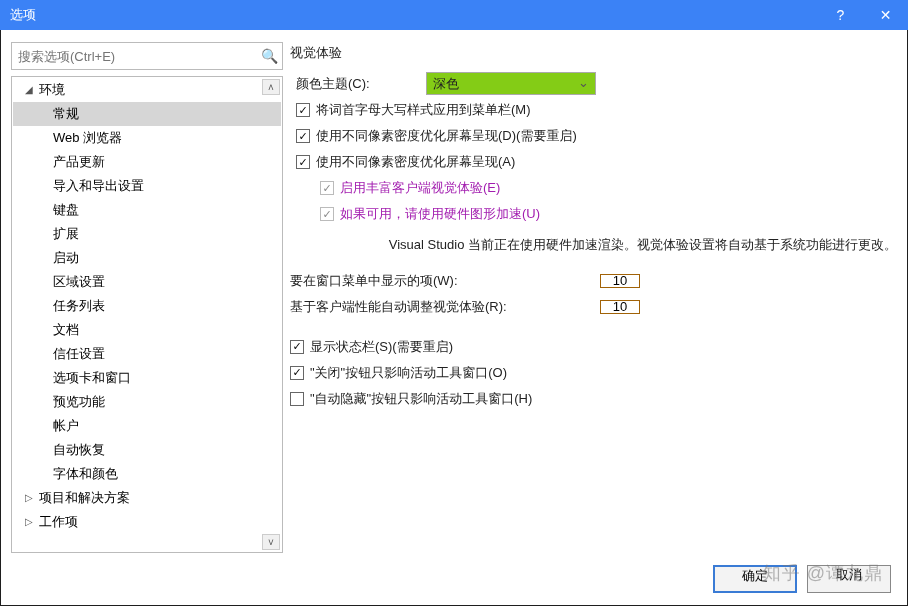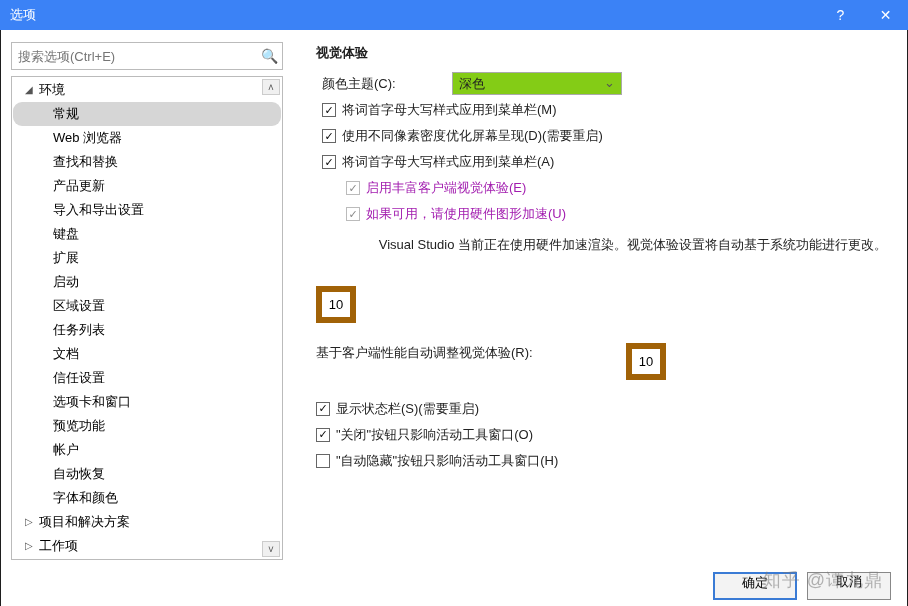--- a/index.html
+++ b/index.html
@@ -42,22 +42,22 @@
     flex: 1;
     background: #fff;
     margin: 1px;
     margin-top: 0;
     display: flex;
     flex-direction: column;
   }
   .body-area {
     flex: 1;
     display: flex;
-    padding: 12px 12px 0 10px;
-    gap: 33px;
+    padding: 12px 2px 0 10px;
+    gap: 7px;
   }
   .left-col {
     width: 272px;
     display: flex;
     flex-direction: column;
     gap: 6px;
   }
   .search-box {
     position: relative;
     border: 1px solid #bbb;
@@ -91,21 +91,21 @@
   .tree-inner { padding: 1px; }
   .tree-item {
     padding: 2px 4px 2px 28px;
     line-height: 20px;
     cursor: pointer;
     white-space: nowrap;
   }
   .tree-item.top { padding-left: 12px; font-weight: normal; display: flex; align-items: center; }
   .tree-item.top .tri { width: 14px; display: inline-block; font-size: 10px; color: #555; }
   .tree-item.child { padding-left: 40px; }
-  .tree-item.selected { background: #d6d6d6; border-radius: 9px; }
+  .tree-item.selected { background: #d6d6d6; }
   .tree-scroll-btn {
     position: absolute;
     right: 2px;
     width: 18px;
     height: 16px;
     background: #f0f0f0;
     color: #555;
     font-size: 10px;
     display: flex;
     align-items: center;
@@ -116,21 +116,20 @@
   .tree-scroll-down { bottom: 2px; }
   .right-col {
     flex: 1;
     padding-top: 2px;
     padding-right: 8px;
     color: #222;
   }
   .section-title {
     font-size: 13px;
     margin-bottom: 10px;
-    font-weight: bold;
   }
   .row {
     display: flex;
     align-items: center;
     margin-bottom: 4px;
     min-height: 22px;
   }
   .row.indent1 { margin-left: 6px; }
   .row.indent2 { margin-left: 30px; }
   .label-col { width: 130px; }
@@ -168,25 +167,24 @@
   .checkbox.disabled { border-color: #bbb; color: #888; }
   .checkbox.disabled.checked::after { content: "✓"; color: #888; }
   .muted { color: #a21caf; }
   .desc-text {
     margin: 10px 0 14px 0;
     line-height: 1.6;
     text-align: right;
   }
   .num-input {
     width: 40px;
-    height: 37px;
-    border: 6px solid #a16207;
+    height: 14px;
+    border: 1px solid #a16207;
     text-align: center;
     font-size: 13px;
-    margin-top: 16px;
   }
   .row-label-wide { flex: 0 0 310px; }
   .divider { height: 14px; }
   .button-bar {
     height: 52px;
     display: flex;
     justify-content: flex-end;
     align-items: center;
     padding: 0 16px;
     gap: 10px;
@@ -240,21 +238,20 @@
 
         <div class="tree">
           <div class="tree-scroll-btn tree-scroll-up">˄</div>
           <div class="tree-inner" id="tree-inner">
               <div class="tree-item top">
                 <span class="tri">◢</span>
                 <span>环境</span>
               </div>
               <div class="tree-item child selected">常规</div>
               <div class="tree-item child">Web 浏览器</div>
-              <div class="tree-item child">查找和替换</div>
               <div class="tree-item child">产品更新</div>
               <div class="tree-item child">导入和导出设置</div>
               <div class="tree-item child">键盘</div>
               <div class="tree-item child">扩展</div>
               <div class="tree-item child">启动</div>
               <div class="tree-item child">区域设置</div>
               <div class="tree-item child">任务列表</div>
               <div class="tree-item child">文档</div>
               <div class="tree-item child">信任设置</div>
               <div class="tree-item child">选项卡和窗口</div>
@@ -288,35 +285,36 @@
         <div class="row indent1">
           <span class="checkbox checked"></span>
           <span>将词首字母大写样式应用到菜单栏(M)</span>
         </div>
         <div class="row indent1">
           <span class="checkbox checked"></span>
           <span>使用不同像素密度优化屏幕呈现(D)(需要重启)</span>
         </div>
         <div class="row indent1">
           <span class="checkbox checked"></span>
-          <span>将词首字母大写样式应用到菜单栏(A)</span>
+          <span>使用不同像素密度优化屏幕呈现(A)</span>
         </div>
 
         <div class="row indent2">
           <span class="checkbox checked disabled"></span>
           <span class="muted">启用丰富客户端视觉体验(E)</span>
         </div>
         <div class="row indent2">
           <span class="checkbox checked disabled"></span>
           <span class="muted">如果可用，请使用硬件图形加速(U)</span>
         </div>
 
         <div class="desc-text">Visual Studio 当前正在使用硬件加速渲染。视觉体验设置将自动基于系统功能进行更改。</div>
 
         <div class="row">
+          <span class="row-label-wide">要在窗口菜单中显示的项(W):</span>
           <input class="num-input" value="10" style="">
         </div>
         <div class="row">
           <span class="row-label-wide">基于客户端性能自动调整视觉体验(R):</span>
           <input class="num-input" value="10" style="">
         </div>
 
         <div class="divider"></div>
 
         <div class="row">

